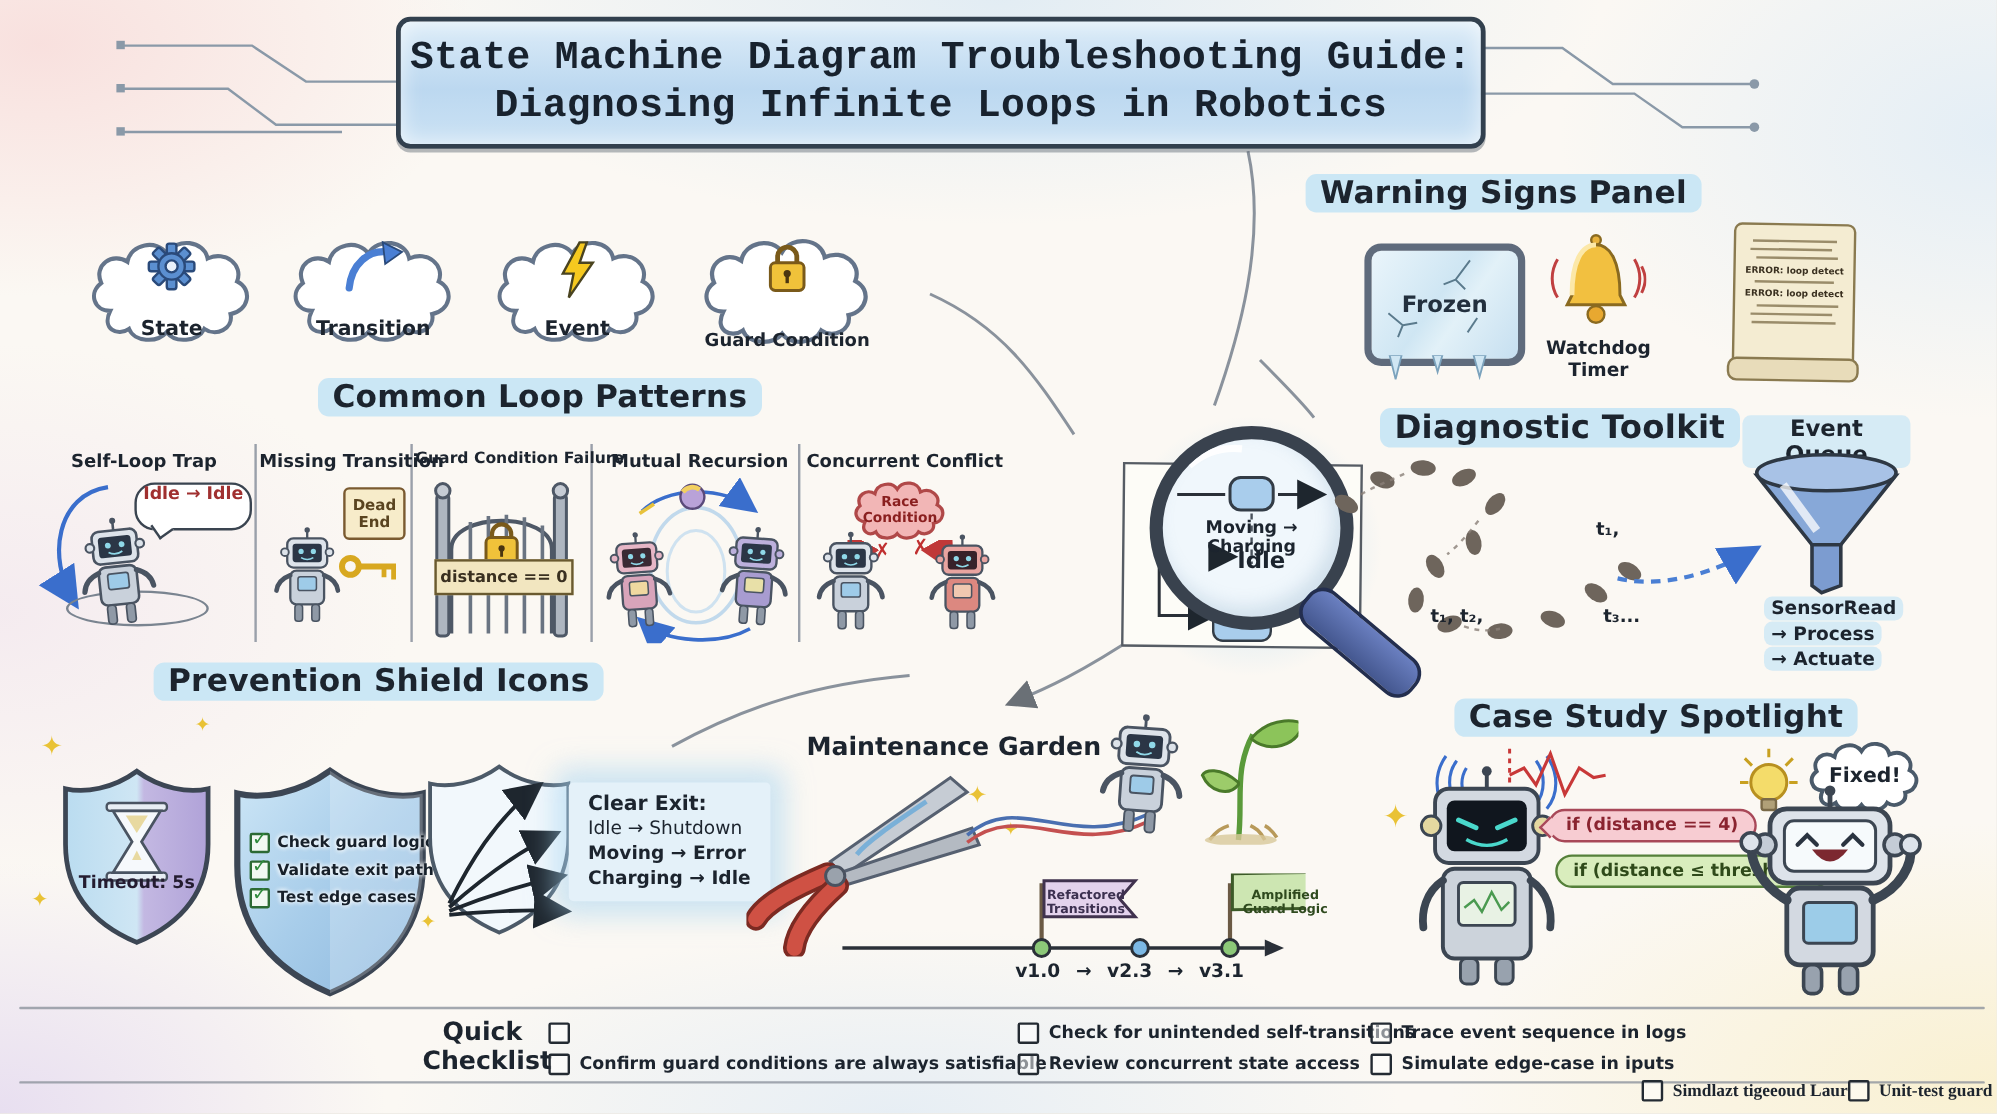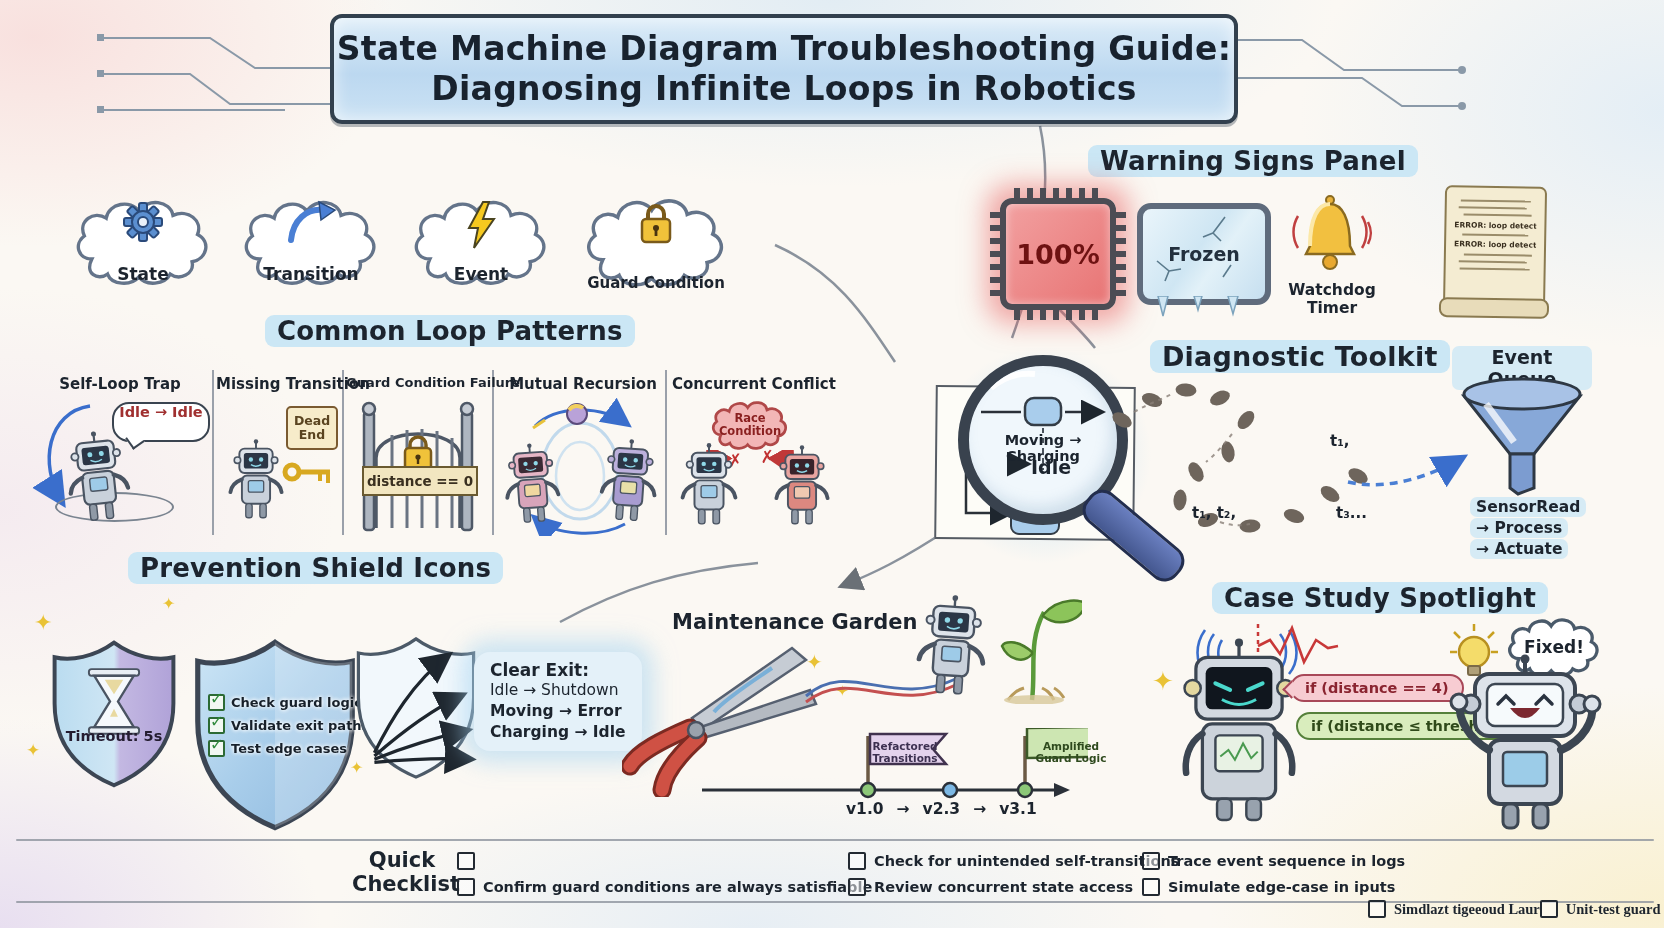--- a/index.html
+++ b/index.html
@@ -14,21 +14,21 @@
       radial-gradient(ellipse 650px 320px at 100% 98%, rgba(248,236,190,.65), transparent 70%),
       radial-gradient(ellipse 600px 220px at 45% 100%, rgba(206,226,246,.45), transparent 70%),
       #fbf8f3;}
   .abs{position:absolute;}
   .hl{display:inline-block;background:#cbe7f5;border-radius:9px;padding:1px 12px;}
   .hl-soft{display:inline-block;background:rgba(205,231,245,.8);border-radius:7px;padding:0 6px;}
   .sec-h{font-weight:bold;font-size:26px;letter-spacing:.2px;white-space:nowrap;}
   .banner{left:330px;top:14px;width:900px;height:102px;border:4px solid #32404e;border-radius:12px;
     background:linear-gradient(180deg,#dcecf8 0%,#bcd8f0 55%,#cbe2f4 100%);
     box-shadow:0 3px 0 rgba(50,64,78,.35), inset 0 0 18px rgba(255,255,255,.7);
-    display:flex;flex-direction:column;align-items:center;justify-content:center;line-height:1.22;}
+    display:flex;flex-direction:column;align-items:center;justify-content:center;line-height:1.22;font-family:Liberation Mono, monospace;}
   .banner div{font-weight:bold;font-size:33px;color:#18222e;letter-spacing:.3px;}
   .cloud-item{width:150px;height:118px;}
   .cloud-item svg.cloudsvg{position:absolute;inset:0;width:100%;height:100%;overflow:visible;}
   .cloud-icon{position:absolute;top:17px;left:50%;transform:translateX(-50%);}
   .cloud-label{position:absolute;bottom:17px;left:0;width:100%;text-align:center;font-weight:bold;font-size:17px;}
   .cloud-label.two{bottom:9px;font-size:15px;line-height:1.05;}
   .p-title{font-weight:bold;font-size:15px;white-space:nowrap;text-align:center;}
   .vline{width:2px;background:#9aa0aa;}
   .bubble{border:2.5px solid #3a4450;background:#fff;border-radius:17px;
     display:flex;align-items:flex-start;justify-content:center;font-weight:bold;}
@@ -166,27 +166,20 @@
     <path d="M13,20 v-6 a8,8 0 0 1 16,0 v6" stroke="#7a5a1a" stroke-width="4" fill="none"></path>
     <rect x="7" y="19" width="28" height="23" rx="4" fill="#f0c23a" stroke="#7a5a1a" stroke-width="2.5"></rect>
     <circle cx="21" cy="28" r="3" fill="#4a3510"></circle>
         <rect x="19.6" y="29" width="2.8" height="7" fill="#4a3510"></rect>
   </svg>
   <div class="cloud-label two">Guard Condition</div>
 </div>
 
 <div class="abs sec-h" style="left:1088px;top:145px"><span class="hl">Warning Signs Panel</span></div>
 
-<div class="abs" style="left:1000px;top:198px;width:104px;height:100px;border:6px solid #4c4c54;border-radius:12px;background:linear-gradient(135deg,#f2a0a0,#e87474);box-shadow:0 0 26px 14px rgba(232,92,92,.5), inset 0 0 10px rgba(255,255,255,.5);display:flex;align-items:center;justify-content:center;">
-  <div style="position:absolute;left:8px;right:8px;top:-16px;height:11px;background:repeating-linear-gradient(90deg,#4c4c54 0 6px,transparent 6px 13px);"></div>
-  <div style="position:absolute;left:8px;right:8px;bottom:-16px;height:11px;background:repeating-linear-gradient(90deg,#4c4c54 0 6px,transparent 6px 13px);"></div>
-  <div style="position:absolute;top:8px;bottom:8px;left:-16px;width:11px;background:repeating-linear-gradient(0deg,#4c4c54 0 6px,transparent 6px 13px);"></div>
-  <div style="position:absolute;top:8px;bottom:8px;right:-16px;width:11px;background:repeating-linear-gradient(0deg,#4c4c54 0 6px,transparent 6px 13px);"></div>
-  <span style="font-weight:bold;font-size:27px;color:#6e1212;">100%</span>
-</div>
 
 <div class="abs" style="left:1137px;top:203px;width:122px;height:90px;border:6px solid #5f6b7c;border-radius:14px;background:linear-gradient(125deg,#eaf5fb 0%,#cfe6f3 45%,#e2f1f8 60%,#c6dff0 100%);display:flex;align-items:center;justify-content:center;">
   <svg class="abs" style="left:0;top:0" width="110" height="78">
     <g stroke="#5a7a8c" stroke-width="1.6" fill="none">
           <path d="M82,8 L70,24 L78,32 M70,24 L60,28"></path>
           <path d="M14,52 L26,62 L22,72 M26,62 L38,60"></path>
           <path d="M88,56 L80,68"></path>
         </g>
   </svg>
   <span style="font-weight:bold;font-size:19px;color:#23303e;">Frozen</span>
@@ -436,21 +429,21 @@
 
 <svg class="abs" style="left:352px;top:628px" width="128" height="160" viewBox="0 0 200 240">
   <use href="#shieldShape" fill="#f2f8fc" stroke="#4c5a68" stroke-width="5"></use>
   <g stroke="#1e262e" stroke-width="5" fill="none">
     <path d="M35,190 C60,140 95,80 150,38" marker-end="url(#mDark)"></path>
     <path d="M35,195 C75,160 120,125 172,100" marker-end="url(#mDark)"></path>
     <path d="M35,200 C85,180 135,165 180,155" marker-end="url(#mDark)"></path>
     <path d="M35,205 C90,200 145,198 185,200" marker-end="url(#mDark)"></path>
   </g>
 </svg>
-<div class="abs" style="left:474px;top:652px;background:#e4f1f9;border-radius:16px;padding:8px 16px;box-shadow:0 0 22px 12px rgba(165,212,240,.55);">
+<div class="abs" style="left:474px;top:652px;background:#e4f1f9;border-radius:4px;padding:8px 16px;box-shadow:0 0 22px 12px rgba(165,212,240,.55);">
   <div style="font-weight:bold;font-size:17px">Clear Exit:</div>
   <div style="font-weight:normal;font-size:15.5px;line-height:1.35">Idle → Shutdown</div>
   <div style="font-weight:bold;font-size:15.5px;line-height:1.35">Moving → Error</div>
   <div style="font-weight:bold;font-size:15.5px;line-height:1.35">Charging → Idle</div>
 </div>
 
 <div class="abs" style="left:672px;top:610px;font-weight:bold;font-size:21px;">Maintenance Garden</div>
 
 <svg class="abs" style="left:622px;top:642px" width="210" height="155">
   <polygon points="70,76 170,6 184,18 80,88" fill="#c6ccd4" stroke="#566070" stroke-width="2.5"></polygon>

